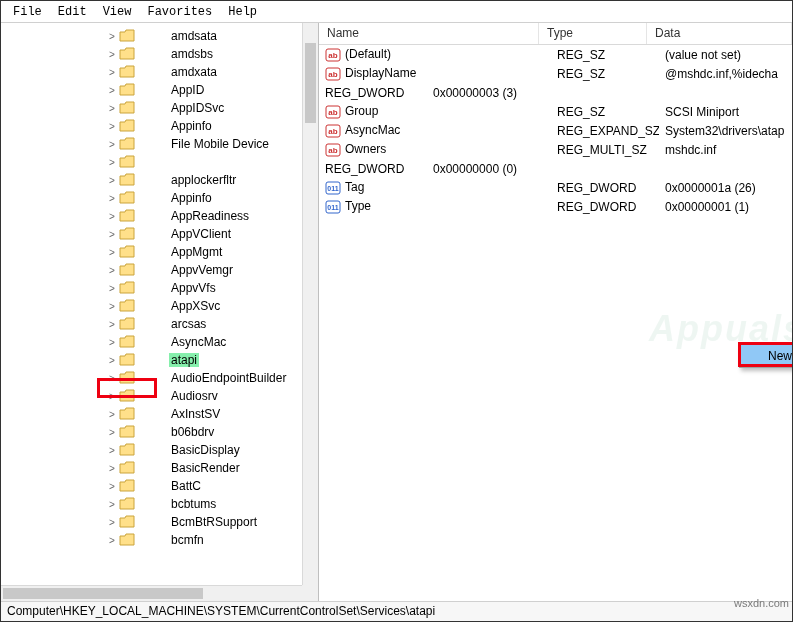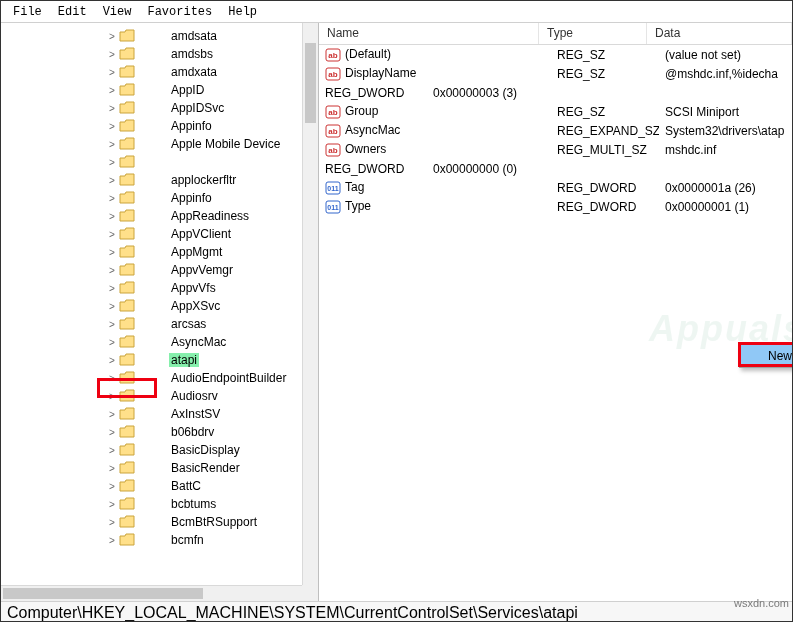--- a/index.html
+++ b/index.html
@@ -35,21 +35,21 @@
 .lrow .c { padding:0 6px; overflow:hidden; white-space:nowrap; }
 .lrow .c1 { width:232px; display:flex; align-items:flex-start; gap:4px; }
 .lrow .c2 { width:108px; }
 .lrow .c3 { flex:1; }
 .vicon { width:16px; height:16px; flex:0 0 16px; }
 .ctx { position:absolute; background:#f0f0f0; border:1px solid #a0a0a0; box-shadow:2px 3px 4px rgba(0,0,0,0.25); }
 .ctx .row { height:23px; padding:0 28px 0 28px; display:flex; align-items:center; position:relative; font-size:12px; }
 .ctx .row.h { background:#90c8f6; }
 .ctx1 { left:420px; top:320px; width:102px; }
 .hl1 { position:absolute; left:419px; top:319px; width:102px; height:25px; border:3px solid #e01; pointer-events:none; }
-.statusbar { height:20px; border-top:1px solid #d0d0d0; padding:2px 6px; font-size:16px; background:#f7f7f7; }
+.statusbar { height:20px; border-top:1px solid #d0d0d0; padding:2px 6px; font-size:12px; background:#f7f7f7; }
 .watermark { position:absolute; left:330px; top:285px; opacity:.10; font-size:36px; font-style:italic; color:#6a8; z-index:0; pointer-events:none; font-weight:bold; letter-spacing:2px; }
 .wsx { position:absolute; right:6px; bottom:15px; font-size:11px; color:#7a7a7a; }
 .hl-atapi { position:absolute; left:97px; top:378px; width:60px; height:20px; border:3px solid #e01; pointer-events:none; z-index:5; }
 </style>
 </head>
 <body>
 
 <div class="window">
 
 
@@ -120,21 +120,21 @@
               </span>
               <span class="lbl">Appinfo</span>
             </div>
             <div class="tree-row" style="padding-left: 105px;">
               <span class="expander">&gt;</span>
               <span class="folder">
                 <svg width="16" height="14" viewBox="0 0 16 14">
                   <path d="M1 3 L6 3 L7 1 L15 1 L15 12 L1 12 Z" fill="#ffe08a" stroke="#caa43c" stroke-width="1"></path>
                 </svg>
               </span>
-              <span class="lbl">Apple Mobile Device</span>
+              <span class="lbl">File Mobile Device</span>
             </div>
             <div class="tree-row" style="padding-left: 105px;">
               <span class="expander">&gt;</span>
               <span class="folder">
                 <svg width="16" height="14" viewBox="0 0 16 14">
                   <path d="M1 3 L6 3 L7 1 L15 1 L15 12 L1 12 Z" fill="#ffe08a" stroke="#caa43c" stroke-width="1"></path>
                 </svg>
               </span>
             </div>
             <div class="tree-row" style="padding-left: 105px;">

